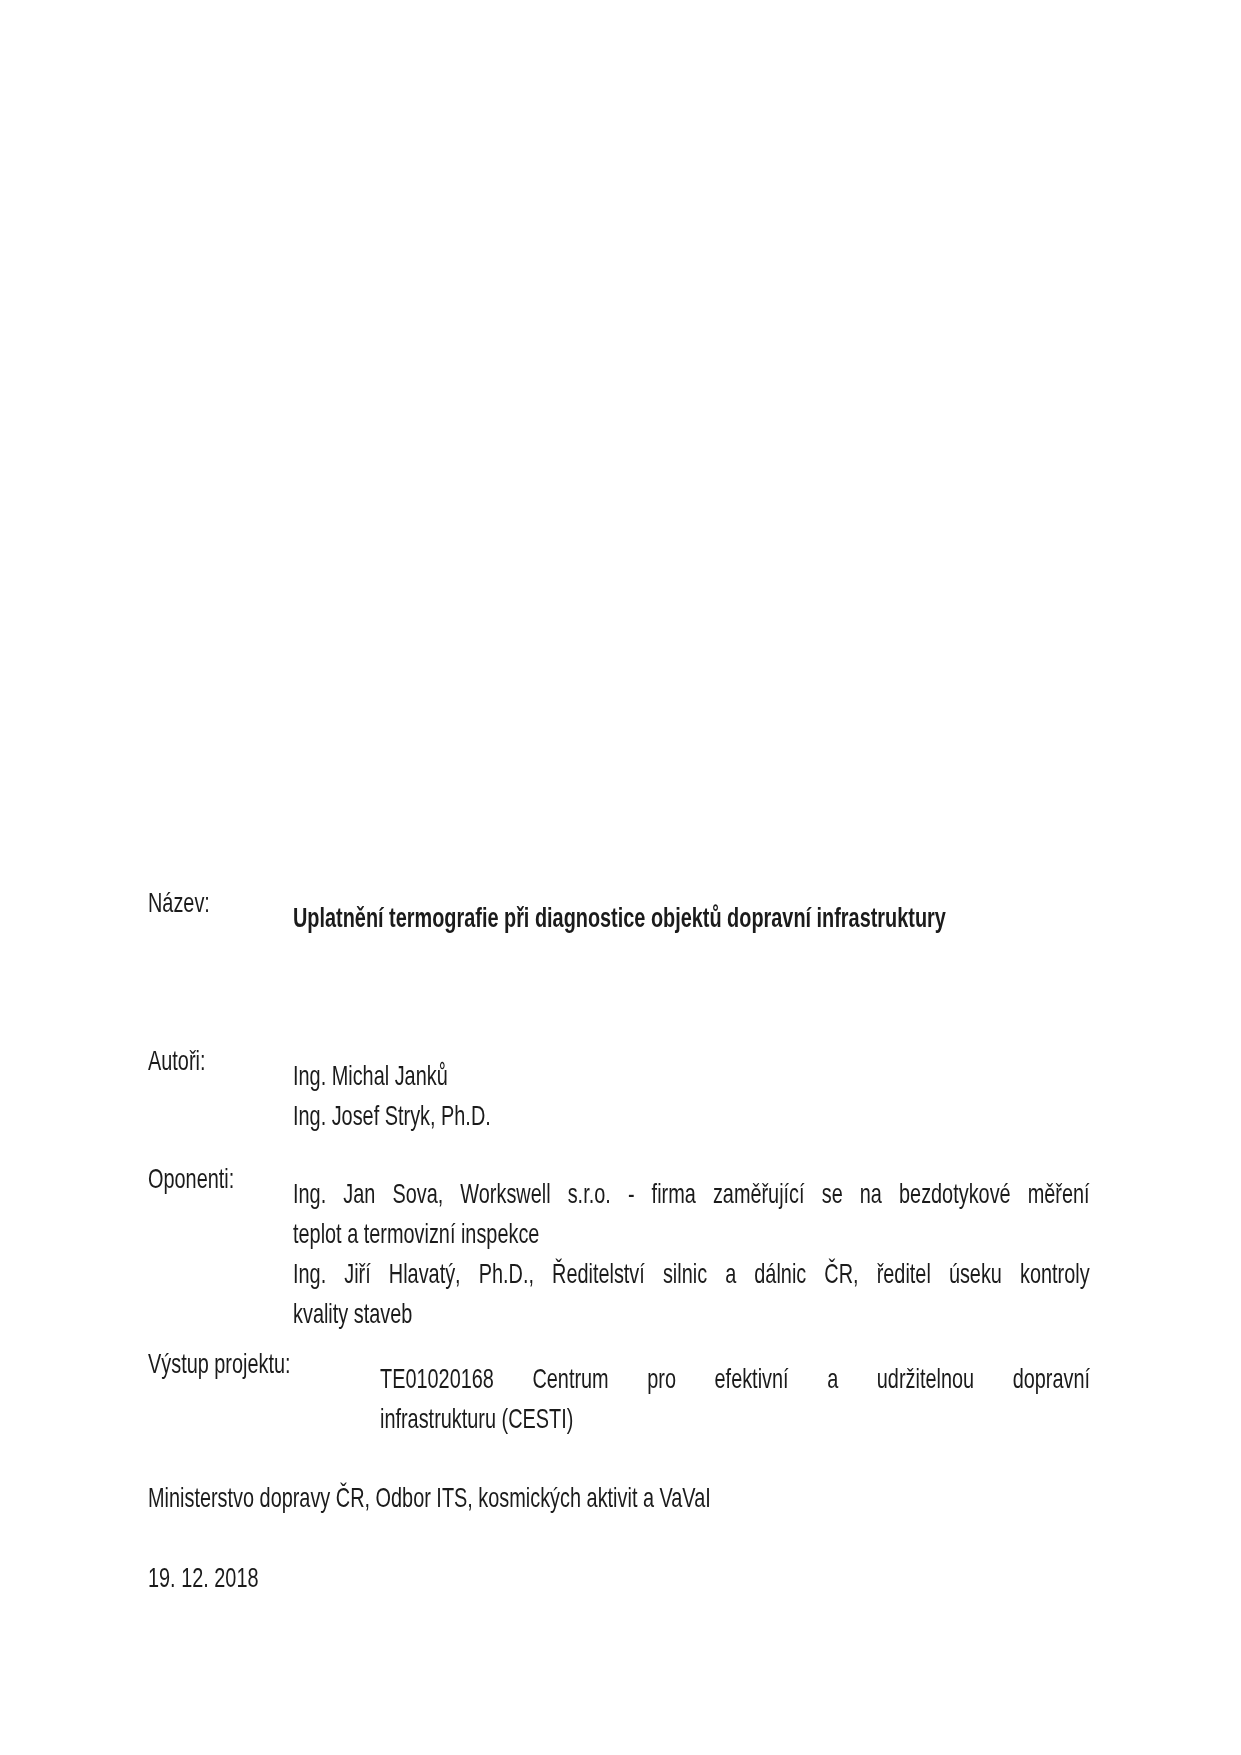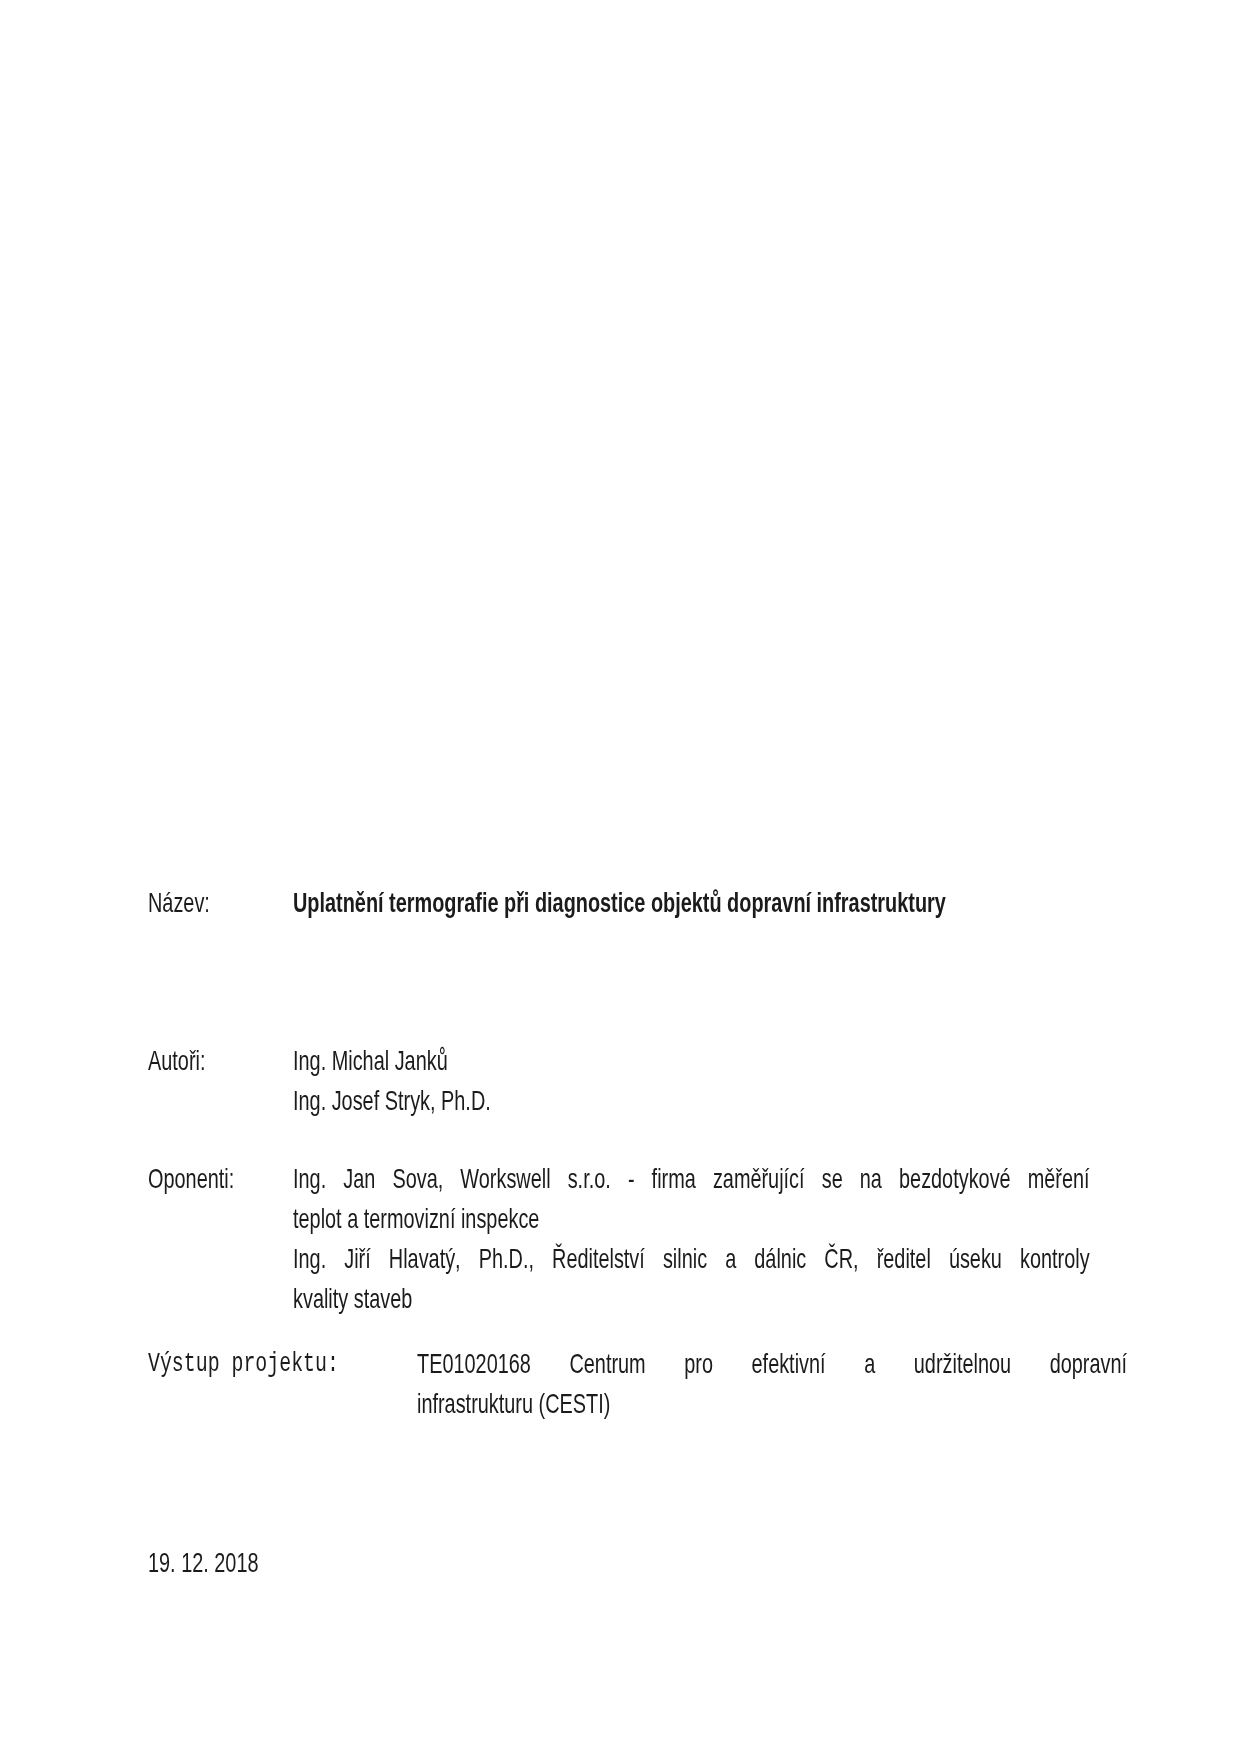--- a/index.html
+++ b/index.html
@@ -17,22 +17,22 @@
     color: #1b1b1b;
   }
   .row {
     position: absolute;
     left: 148px;
     width: 942px;
     display: flex;
     align-items: flex-start;
   }
   .rowA .lbl { flex: 0 0 145px; }
-  .rowB .lbl { flex: 0 0 232px; font-family: Liberation Mono, monospace; }
-  .val { flex: 1 1 auto; min-width: 0; }
+  .rowB .lbl { flex: 0 0 232px; }
+  .val { flex: 1 1 auto; min-width: 0; margin-top: 15px; }
   .line {
     font-size: 28px;
     line-height: 40px;
     white-space: nowrap;
     transform: scaleX(0.71);
     transform-origin: 0 0;
   }
   .bold { font-weight: bold; }
   .just {
     white-space: normal;
@@ -83,20 +83,23 @@
     <div class="lbl">
       <div class="line">Výstup projektu:</div>
     </div>
     <div class="val">
       <div class="line just">TE01020168 Centrum pro efektivní a udržitelnou dopravní</div>
       <div class="line">infrastrukturu (CESTI)</div>
     </div>
   </div>
 
   <div class="row rowB" style="top:1463px">
+    <div class="val">
+      <div class="line">Ministerstvo dopravy ČR, Odbor ITS, kosmických aktivit a VaVaI</div>
+    </div>
   </div>
 
   <div class="row rowB" style="top:1543px">
     <div class="val">
       <div class="line">19. 12. 2018</div>
     </div>
   </div>
 
 </div>
 

